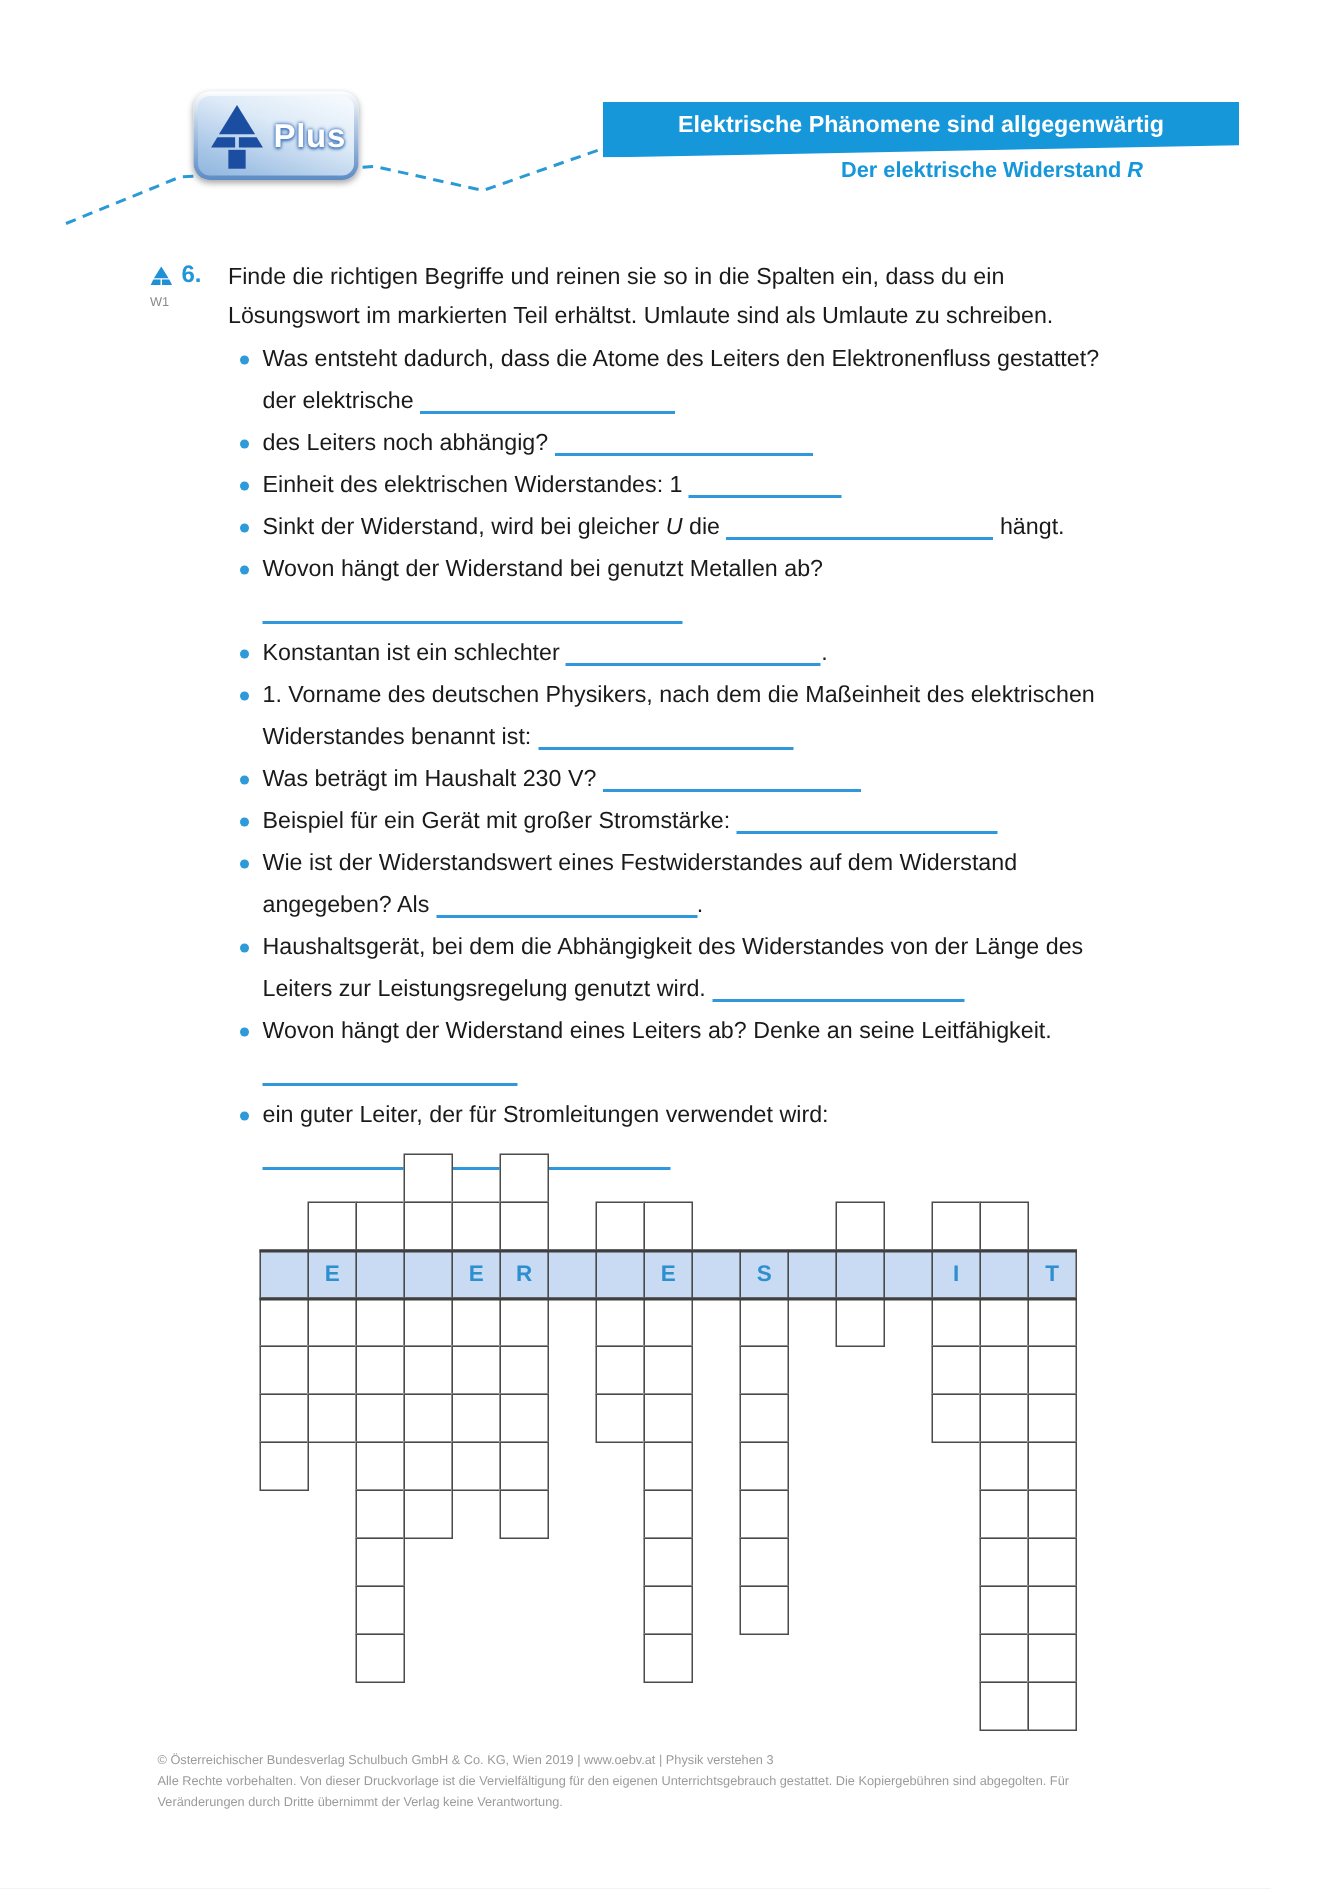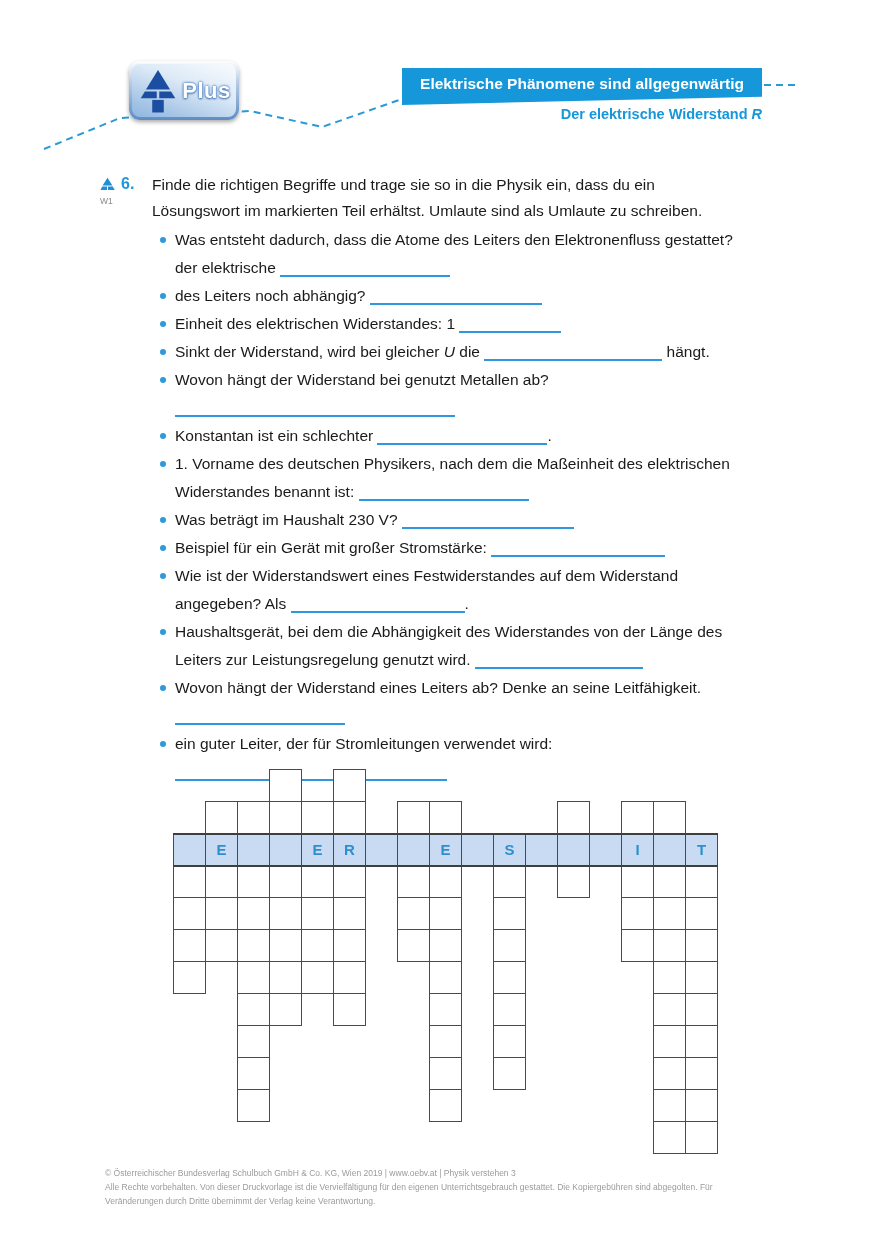--- a/index.html
+++ b/index.html
@@ -9,21 +9,21 @@
   .hdr-svg{position:absolute;left:0;top:0;z-index:1;}
   .logo{position:absolute;left:129px;top:61px;width:110px;height:59px;z-index:2;
         border-radius:11px;padding:3px;box-sizing:border-box;
         background:linear-gradient(180deg,#fdfeff 0%,#b9cde6 35%,#5d8cc4 100%);
         box-shadow:0 2px 4px rgba(0,0,0,.35);}
   .logo-inner{width:100%;height:100%;border-radius:8px;display:flex;align-items:center;justify-content:center;gap:3px;
         background:linear-gradient(200deg,#f8fbfe 0%,#ddeaf7 40%,#a6c5e6 80%,#8fb6df 100%);}
   .logo-mark{flex:0 0 auto;}
   .logo-text{color:#ffffff;font-weight:bold;font-size:22px;letter-spacing:.5px;
         text-shadow:0 0 3px #4d7fbf,0 0 2px #4d7fbf,0 1px 2px #4d7fbf;}
-  .banner{position:absolute;left:402px;top:68px;width:360px;height:37px;z-index:2;
+  .banner{position:absolute;left:402px;top:68px;width:424px;height:37px;z-index:2;
         background:#1697da;color:#fff;font-weight:bold;font-size:15.5px;text-align:center;
         line-height:31px;clip-path:polygon(0 0,100% 0,100% 78%,0 100%);}
   .subtitle{position:absolute;right:128px;top:106px;z-index:2;color:#1697da;font-weight:bold;font-size:14.5px;}
   .subtitle .it{font-style:italic;margin-left:4px;}
   
   .task-marker{position:absolute;left:99px;top:177px;}
   .task-num{position:absolute;left:121px;top:175px;color:#1e96d9;font-weight:bold;font-size:16px;}
   .task-code{position:absolute;left:100px;top:196px;color:#8a8a8a;font-size:8.5px;text-align:right;}
   .content{position:absolute;left:152px;top:172px;width:640px;color:#1a1a1a;font-size:15.5px;z-index:2;}
   .instr div{line-height:26px;}
@@ -75,21 +75,21 @@
       <polygon points="20,1 31.5,19.5 8.5,19.5"></polygon>
       <polygon points="7.5,21.5 18.8,21.5 18.8,30 3.5,30"></polygon>
       <polygon points="21.2,21.5 32.5,21.5 37,30 21.2,30"></polygon>
     </g>
   </svg>
   <div class="task-num">6.</div>
   <div class="task-code">W1</div>
 
   <div class="content">
     <div class="instr">
-      <div>Finde die richtigen Begriffe und trage sie so in die Physik ein, dass du ein</div>
+      <div>Finde die richtigen Begriffe und reinen sie so in die Spalten ein, dass du ein</div>
       <div>Lösungswort im markierten Teil erhältst. Umlaute sind als Umlaute zu schreiben.</div>
     </div>
     <ul class="questions" id="questions-list">
         <li>
           <span class="dot"></span>
           <div class="qline"><span>Was entsteht dadurch, dass die Atome des Leiters den Elektronenfluss gestattet?</span></div>
           <div class="qline"><span>der elektrische </span><span class="blank" style="width: 170px;"></span></div>
         </li>
         <li>
           <span class="dot"></span>

